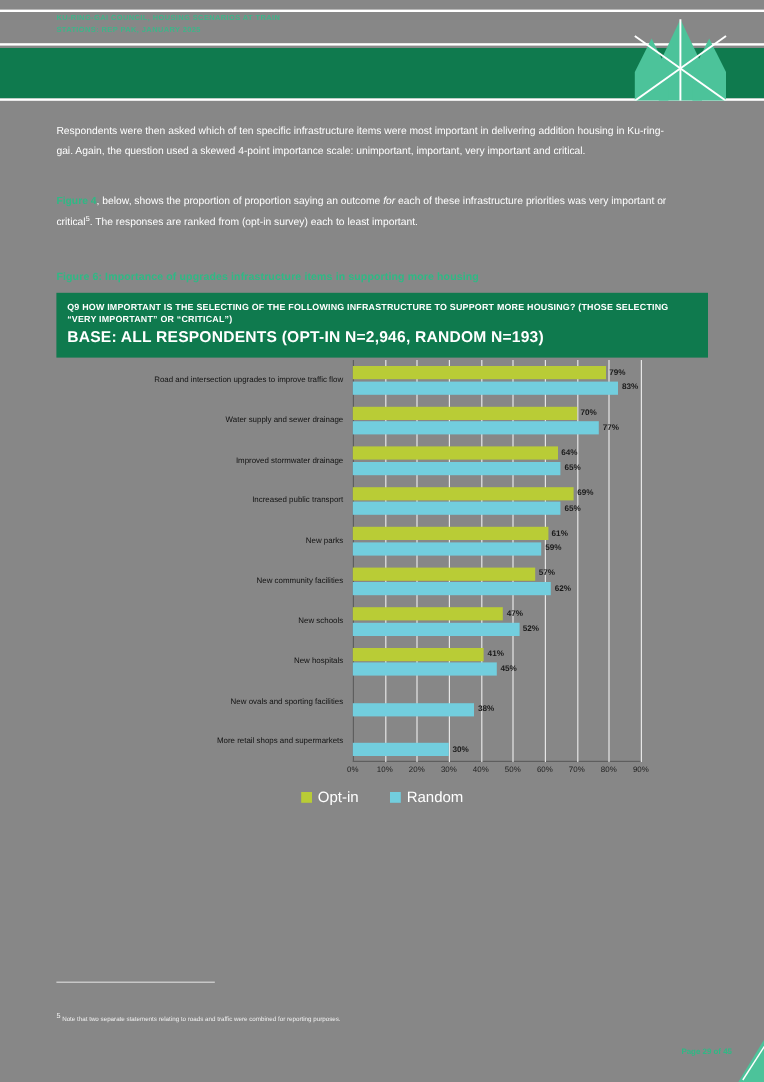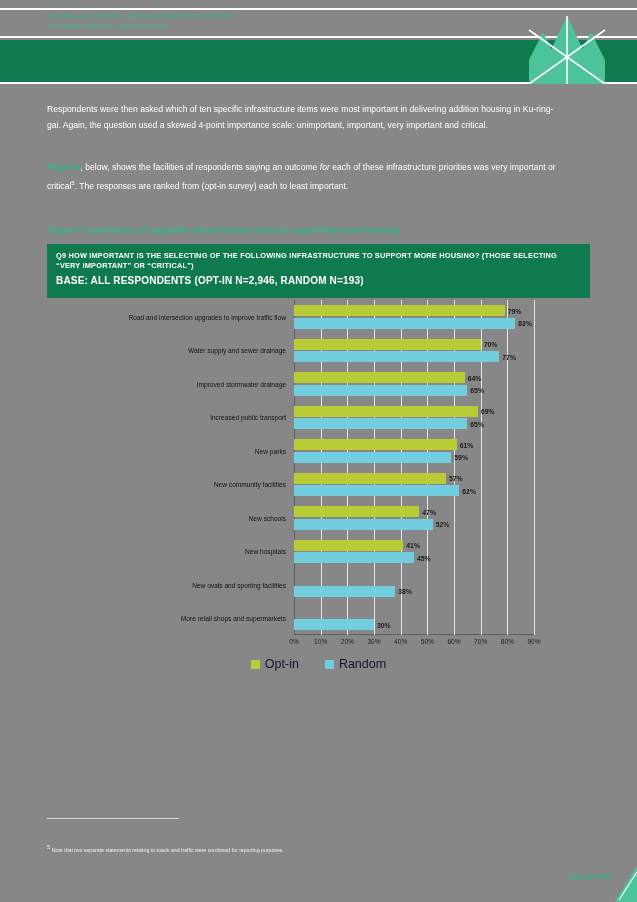--- a/index.html
+++ b/index.html
@@ -44,21 +44,21 @@
 
   
   .figcap{position:absolute;left:47px;top:225px;font-size:8.8px;
           font-weight:bold;color:#2fb985;letter-spacing:.1px;}
 
   
   .qbox{position:absolute;left:47px;top:244px;width:543px;height:54px;
         background:#0f7a4e;color:#ffffff;box-sizing:border-box;
         padding:7px 9px 0 9px;}
   .qbox .l1{font-size:7.4px;font-weight:bold;line-height:10.4px;letter-spacing:.18px;}
-  .qbox .l2{font-size:10px;font-weight:bold;line-height:10.4px;letter-spacing:.18px;margin-top:4px;}
+  .qbox .l2{font-size:13px;font-weight:bold;line-height:10.4px;letter-spacing:.18px;margin-top:4px;}
 
   
   .chart{position:absolute;left:47px;top:300px;width:543px;height:390px;}
   .cat-labels{position:absolute;left:0;top:0;width:243px;height:335px;}
   .cat-label{position:absolute;right:4px;text-align:right;
              font-size:6.6px;color:#121212;white-space:nowrap;
              transform:translateY(-50%);}
   .plot{position:absolute;left:247px;top:0;width:240px;height:335px;}
   .grid-line{position:absolute;top:0;bottom:0;width:1px;background:#e6e6e6;}
   .grid-line.axis0{background:#5e5e5e;width:1px;}
@@ -71,21 +71,21 @@
   .xticks{position:absolute;left:247px;top:338px;width:240px;height:14px;}
   .xtick{position:absolute;font-size:6.6px;color:#1f1f1f;
          transform:translateX(-50%);white-space:nowrap;}
 
   .legend{position:absolute;left:0;top:357px;width:543px;
           display:flex;justify-content:center;align-items:center;gap:26px;}
   .leg-item{display:flex;align-items:center;gap:5px;}
   .leg-sw{width:9px;height:9px;display:inline-block;}
   .leg-sw.optin{background:#b9cc36;}
   .leg-sw.random{background:#72cede;}
-  .leg-tx{font-size:12.5px;color:#0f172a;}
+  .leg-tx{font-size:12.5px;color:#ffffff;}
 
   
   .fn-rule{position:absolute;left:47px;top:818px;width:132px;height:1px;background:#d8d8d8;}
   .footnote{position:absolute;left:47px;top:843px;width:520px;
             font-size:5.2px;color:#f0f0f0;line-height:8px;}
   .pagenum{position:absolute;right:27px;bottom:22px;font-size:6.6px;
            font-weight:bold;color:#2fb985;white-space:nowrap;}
   .corner{position:absolute;right:0;bottom:0;width:26px;height:36px;}
 </style>
 </head>
@@ -109,21 +109,21 @@
     <polygon points="28,18 42,46 42,70 14,70 14,46" fill="#4cc39a"></polygon>
     <polygon points="76,18 90,46 90,70 62,70 62,46" fill="#4cc39a"></polygon>
     <path d="M14 70 L90 16" stroke="#ffffff" stroke-width="1.6" fill="none"></path>
     <path d="M90 70 L14 16" stroke="#ffffff" stroke-width="1.6" fill="none"></path>
     <path d="M52 2 L52 70" stroke="#ffffff" stroke-width="1.6" fill="none"></path>
   </svg>
 
   <div class="para p1">Respondents were then asked which of ten specific infrastructure items were most important in delivering addition housing in Ku-ring-gai. Again, the question used a skewed 4-point importance scale: unimportant, important, very important and critical.</div>
 
   <div class="para p2">
-    <span class="green-run">Figure 4</span><span>, below, shows the facilities of respondents saying an outcome </span><span class="ital">for</span><span> each of these infrastructure priorities was very important or critical</span><sup>5</sup><span>. The responses are ranked from (opt-in survey) each to least important.</span>
+    <span class="green-run">Figure 4</span><span>, below, shows the proportion of proportion saying an outcome </span><span class="ital">for</span><span> each of these infrastructure priorities was very important or critical</span><sup>5</sup><span>. The responses are ranked from (opt-in survey) each to least important.</span>
   </div>
 
   <div class="figcap">Figure 6: Importance of upgrades infrastructure items in supporting more housing</div>
 
   <div class="qbox">
     <div class="l1">Q9 HOW IMPORTANT IS THE SELECTING OF THE FOLLOWING INFRASTRUCTURE TO SUPPORT MORE HOUSING? (THOSE SELECTING “VERY IMPORTANT” OR “CRITICAL”)</div>
     <div class="l2">BASE: ALL RESPONDENTS (OPT-IN N=2,946, RANDOM N=193)</div>
   </div>
 
   <div class="chart">

